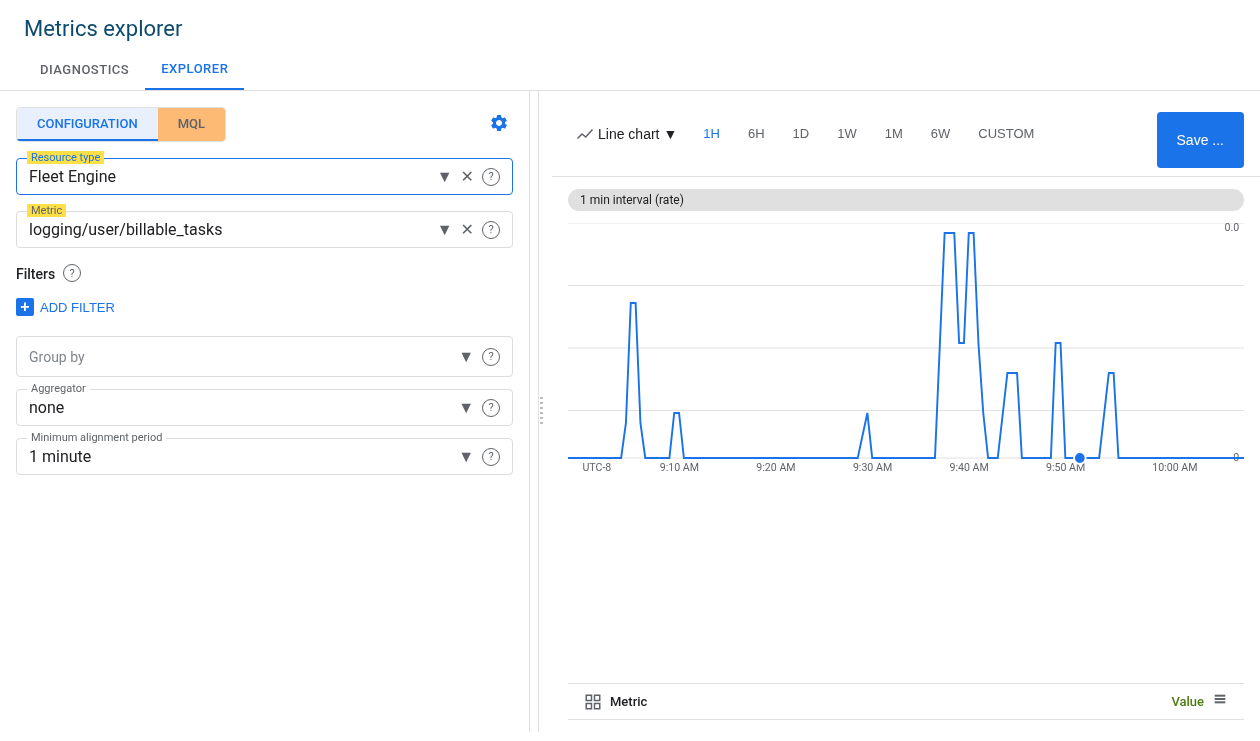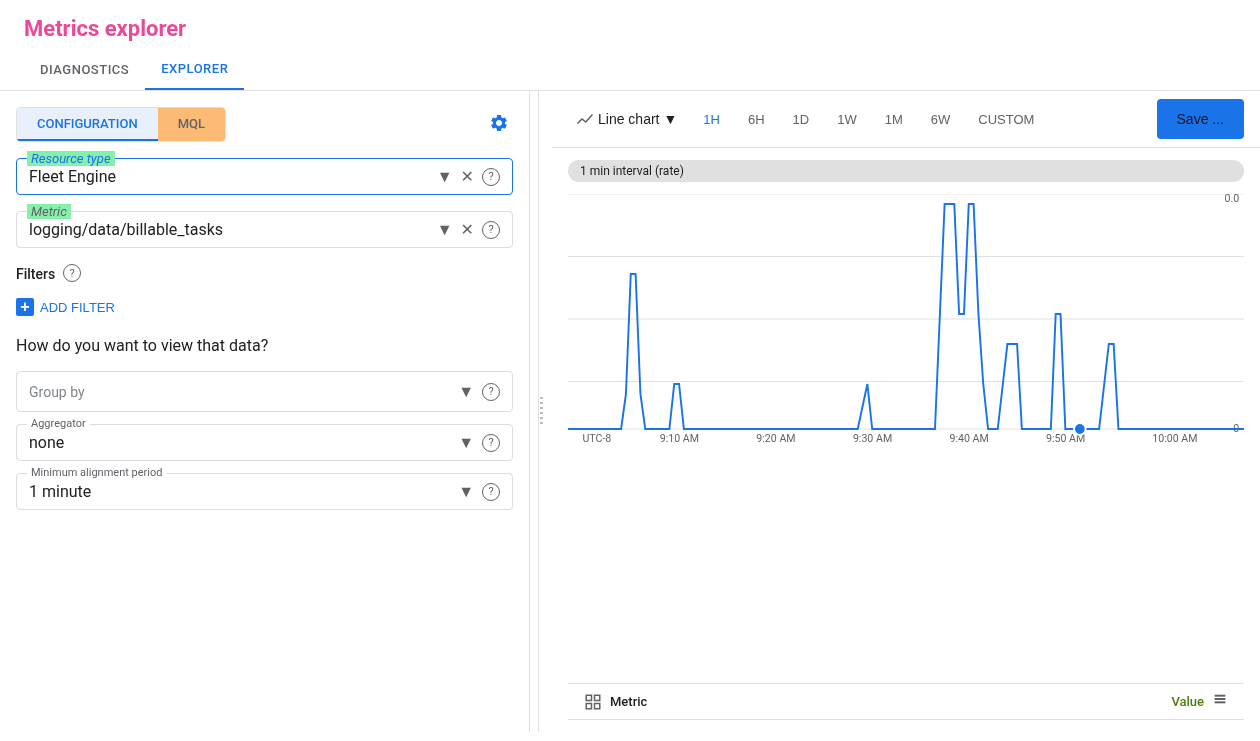--- a/index.html
+++ b/index.html
@@ -1,35 +1,35 @@
 <!DOCTYPE html>
 <html><head>
   <meta charset="utf-8">
   <style>
     * { box-sizing: border-box; margin: 0; padding: 0; }
     body { font-family: 'Roboto', Arial, sans-serif; font-size: 14px; color: #202124; background: #fff; }
 
-    .page-title { font-size: 22px; font-weight: 700; color: #ec4899; padding: 16px 24px 8px; }
+    .page-title { font-size: 22px; font-weight: 400; color: #0c4a6e; padding: 16px 24px 8px; }
 
     .top-nav { display: flex; align-items: center; padding: 0 24px; border-bottom: 1px solid #e0e0e0; }
     .top-nav-item { padding: 12px 16px; font-size: 13px; font-weight: 500; color: #5f6368; cursor: pointer; text-transform: uppercase; letter-spacing: 0.5px; }
     .top-nav-item.active { color: #1a73e8; border-bottom: 2px solid #1a73e8; }
 
     .main-container { display: flex; height: calc(741px - 100px); gap: 8px; }
 
     .left-panel { width: 530px; min-width: 530px; border-right: 1px solid #e0e0e0; overflow-y: auto; padding: 16px; position: relative; }
 
     .tabs-row { display: flex; align-items: center; justify-content: space-between; margin-bottom: 16px; }
     .tabs { display: flex; border: 1px solid #e0e0e0; border-radius: 4px; overflow: hidden; }
     .tab { padding: 8px 20px; font-size: 13px; font-weight: 500; cursor: pointer; color: #5f6368; background: #fdba74; }
     .tab.active { color: #1a73e8; background: #e8f0fe; border-bottom: 2px solid #1a73e8; }
     .gear-btn { background: none; border: none; cursor: pointer; padding: 4px; color: #1a73e8; }
 
     .field-group { margin-bottom: 16px; position: relative; border: 1px solid #1a73e8; border-radius: 4px; padding: 8px 12px; }
-    .field-label { position: absolute; top: -8px; left: 10px; background: #86efac; padding: 0 4px; font-size: 13px; color: #1a73e8; font-style: italic; }
+    .field-label { position: absolute; top: -8px; left: 10px; background: #fde047; padding: 0 4px; font-size: 11px; color: #1a73e8; }
     .field-row { display: flex; align-items: center; gap: 8px; }
     .field-value { flex: 1; font-size: 16px; color: #202124; }
     .field-icon { color: #5f6368; cursor: pointer; font-size: 16px; }
 
     .filters-row { display: flex; align-items: flex-end; gap: 8px; margin-bottom: 12px; }
     .filters-label { font-size: 14px; font-weight: 500; color: #202124; }
     .help-icon { width: 18px; height: 18px; border-radius: 50%; border: 1px solid #5f6368; display: inline-flex; align-items: center; justify-content: center; font-size: 11px; color: #5f6368; cursor: pointer; }
 
     .add-filter-btn { display: flex; align-items: center; gap: 6px; background: none; border: none; cursor: pointer; color: #1a73e8; font-size: 13px; font-weight: 500; padding: 4px 0; margin-bottom: 16px; }
     .add-filter-icon { width: 18px; height: 18px; background: #1a73e8; color: #fff; display: inline-flex; align-items: center; justify-content: center; font-size: 16px; font-weight: bold; border-radius: 2px; }
@@ -41,21 +41,21 @@
 
     .field-group-thin { margin-bottom: 12px; position: relative; border: 1px solid #dadce0; border-radius: 4px; padding: 8px 12px; }
     .field-label-thin { position: absolute; top: -8px; left: 10px; background: #fff; padding: 0 4px; font-size: 11px; color: #5f6368; }
 
     .right-panel { flex: 1; display: flex; flex-direction: column; overflow: hidden; }
 
     .chart-toolbar { display: flex; align-items: center; padding: 8px 16px; gap: 8px; border-bottom: 1px solid #e0e0e0; }
     .chart-type-btn { display: flex; align-items: center; gap: 4px; border: none; background: none; cursor: pointer; font-size: 14px; color: #202124; padding: 4px 8px; }
     .time-btn { padding: 6px 10px; border: none; background: none; cursor: pointer; font-size: 13px; color: #5f6368; border-radius: 4px; }
     .time-btn.active { color: #1a73e8; font-weight: 500; }
-    .save-btn { margin-left: auto; background: #1a73e8; color: #0f172a; border: none; border-radius: 4px; padding: 12px 20px; font-size: 14px; cursor: pointer; font-weight: 500; }
+    .save-btn { margin-left: auto; background: #1a73e8; color: #ffffff; border: none; border-radius: 4px; padding: 20px 20px; font-size: 14px; cursor: pointer; font-weight: 500; margin-top: 13px; }
 
     .chart-area { flex: 1; padding: 12px 16px; display: flex; flex-direction: column; }
     .interval-badge { background: #e0e0e0; border-radius: 12px; padding: 4px 12px; font-size: 12px; color: #202124; display: inline-block; margin-bottom: 12px; }
 
     .chart-container { position: relative; flex: 1; min-height: 240px; }
     .chart-svg { width: 100%; height: 250px; }
 
     .legend-table { border-top: 1px solid #e0e0e0; margin-top: 8px; }
     .legend-header { display: flex; align-items: center; padding: 8px 16px; border-bottom: 1px solid #e0e0e0; }
     .legend-metric-label { display: flex; align-items: center; gap: 8px; flex: 1; font-size: 13px; font-weight: 500; color: #202124; }
@@ -104,37 +104,36 @@
         <span class="field-value">Fleet Engine</span>
         <span class="field-icon">▼</span>
         <span class="field-icon">✕</span>
         <span class="help-icon">?</span>
       </div>
     </div>
 
     <div class="field-group" style="border-color: #dadce0;">
       <span class="field-label" style="color:#5f6368;">Metric</span>
       <div class="field-row">
-        <span class="field-value">logging/data/billable_tasks</span>
+        <span class="field-value">logging/user/billable_tasks</span>
         <span class="field-icon">▼</span>
         <span class="field-icon">✕</span>
         <span class="help-icon">?</span>
       </div>
     </div>
 
     <div class="filters-row">
       <span class="filters-label">Filters</span>
       <span class="help-icon">?</span>
     </div>
     <button class="add-filter-btn">
       <span class="add-filter-icon">+</span>
       <span>ADD FILTER</span>
     </button>
 
-    <div class="section-title">How do you want to view that data?</div>
 
     <div class="select-field">
       <span class="select-placeholder">Group by</span>
       <span class="field-icon">▼</span>
       <span class="help-icon">?</span>
     </div>
 
     <div class="field-group-thin">
       <span class="field-label-thin">Aggregator</span>
       <div class="field-row">

